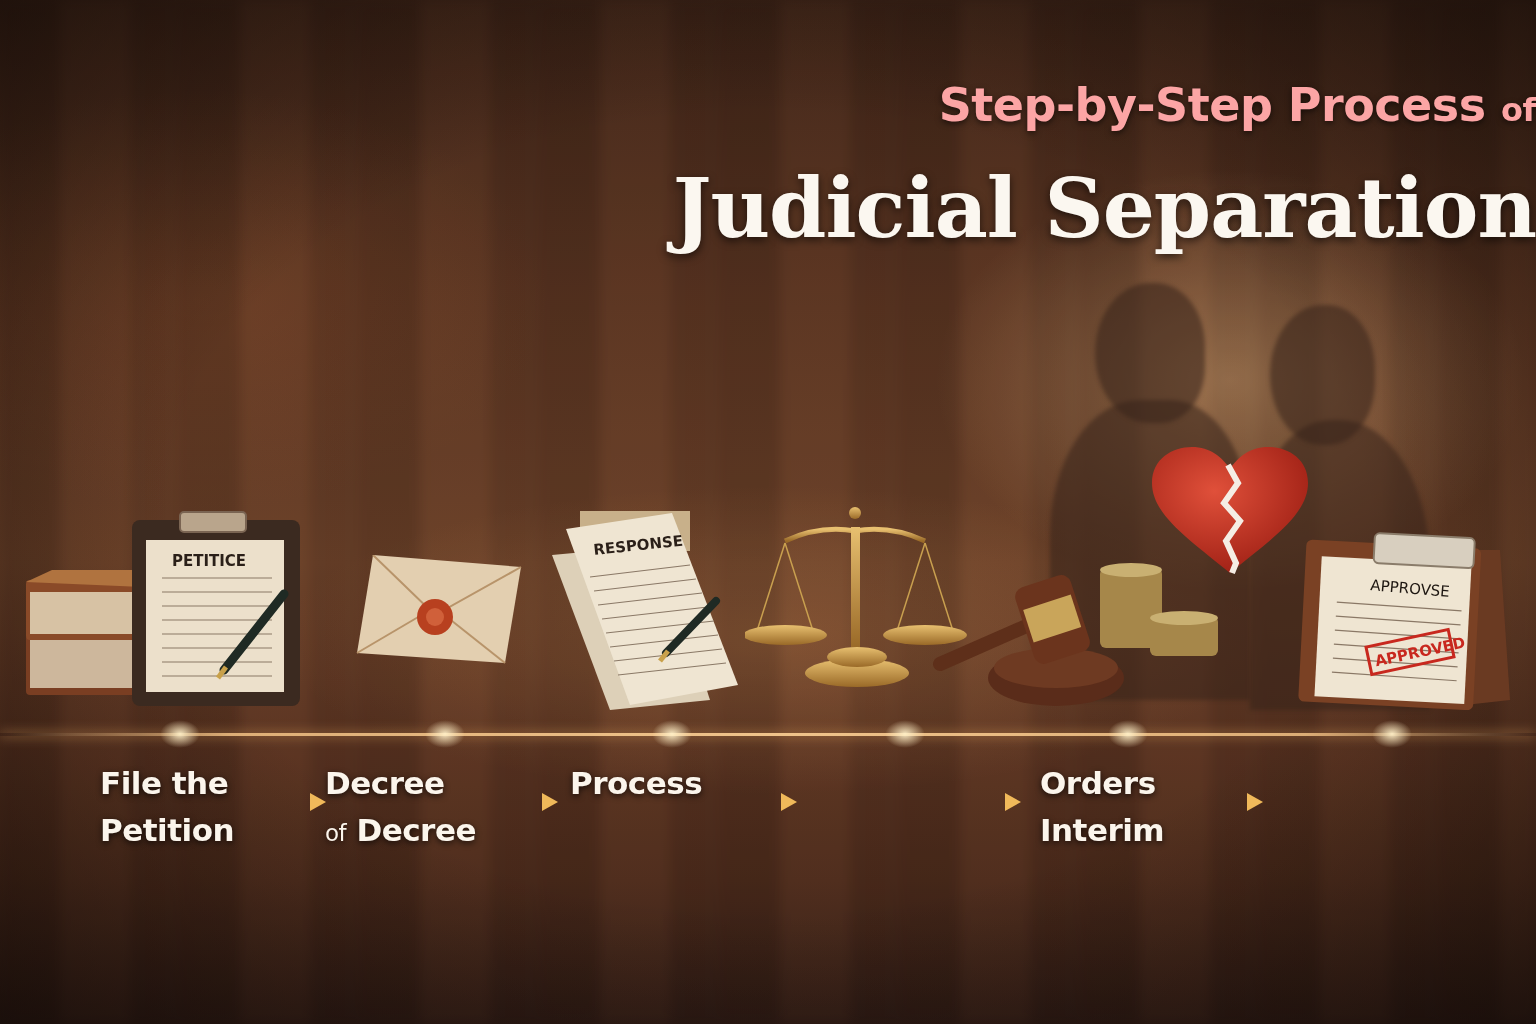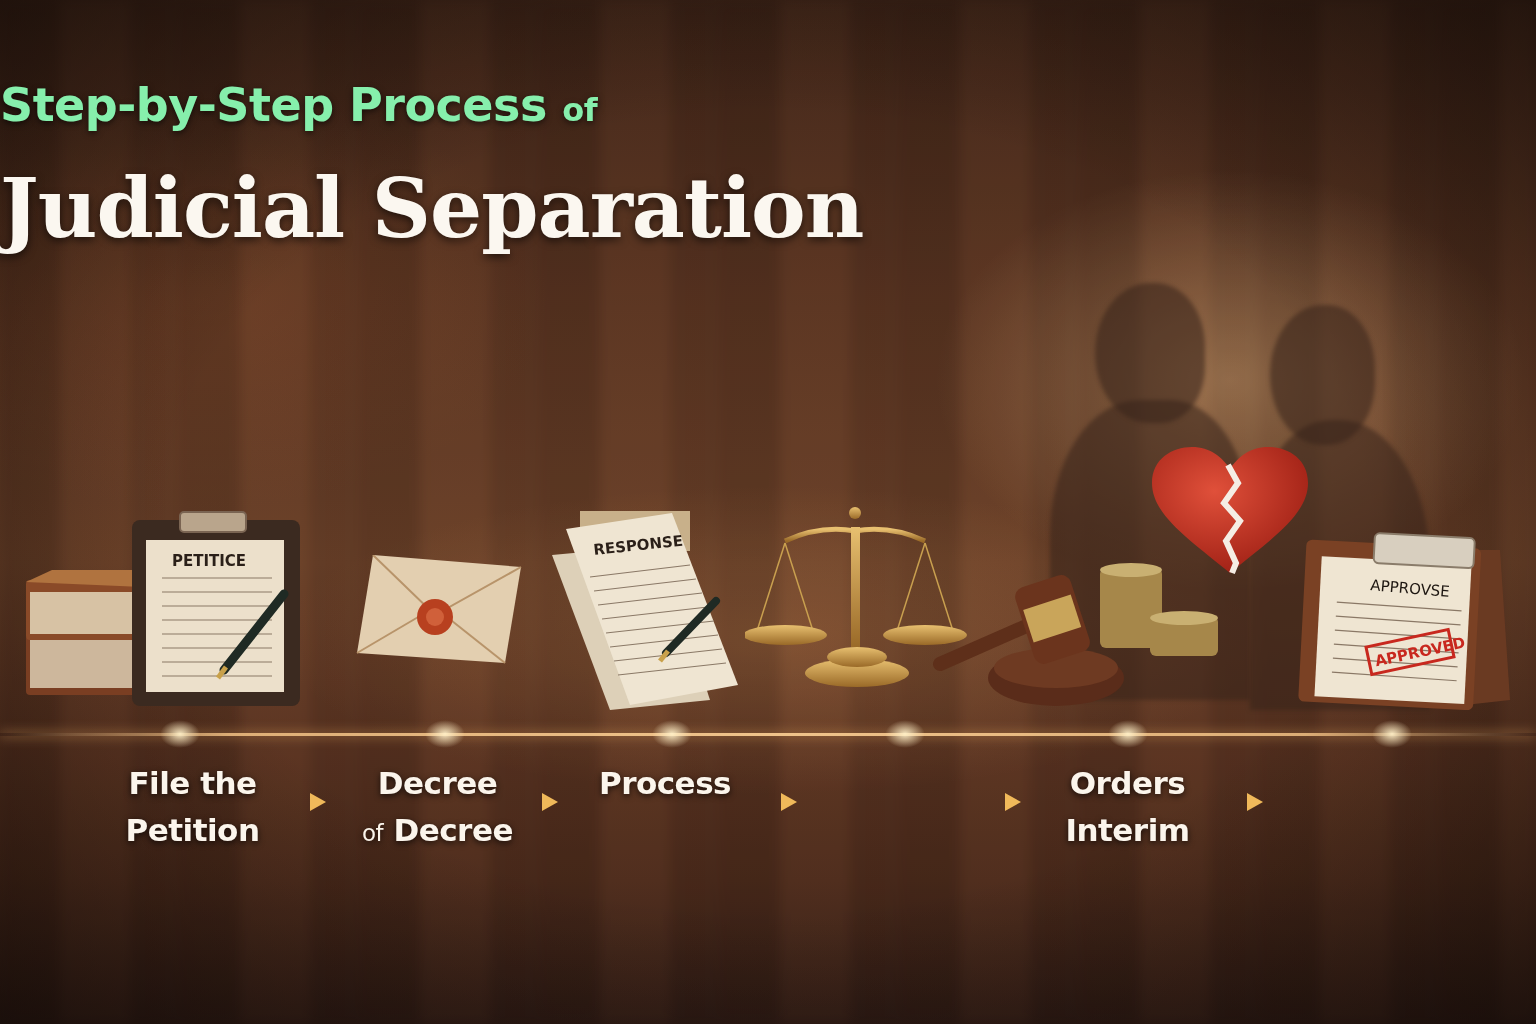--- a/index.html
+++ b/index.html
@@ -8,36 +8,36 @@
     background:
       radial-gradient(ellipse 420px 300px at 1230px 380px, rgba(214,170,120,0.55), rgba(0,0,0,0) 70%),
       radial-gradient(ellipse 700px 220px at 768px 640px, rgba(190,130,80,0.35), rgba(0,0,0,0) 70%),
       radial-gradient(ellipse 500px 300px at 200px 300px, rgba(140,80,45,0.35), rgba(0,0,0,0) 70%),
       linear-gradient(180deg,#3d2418 0%,#5a3522 30%,#6a4129 55%,#5a3422 72%,#4b2b1c 86%,#2f1c16 100%);}
   .bg::before{content:"";position:absolute;inset:0;
     background:
       repeating-linear-gradient(90deg, rgba(40,20,12,0.18) 0 60px, rgba(130,80,50,0.10) 60px 130px, rgba(40,20,12,0.12) 130px 180px);
     filter:blur(6px);}
   .vignette{position:absolute;inset:0;background:radial-gradient(ellipse at center, rgba(0,0,0,0) 55%, rgba(10,5,3,0.55) 100%);}
-  .title-top{position:absolute;top:78px;left:0;width:100%;text-align:left;color:#86efac;font-family:"DejaVu Sans",sans-serif;font-weight:bold;font-size:46px;letter-spacing:-0.5px;text-shadow:0 2px 6px rgba(0,0,0,0.6);}
+  .title-top{position:absolute;top:78px;left:0;width:100%;text-align:right;color:#fca5a5;font-family:"DejaVu Sans",sans-serif;font-weight:bold;font-size:46px;letter-spacing:-0.5px;text-shadow:0 2px 6px rgba(0,0,0,0.6);}
   .title-top .of{font-size:32px;font-weight:bold;}
-  .title-main{position:absolute;top:160px;left:0;width:100%;text-align:left;color:#fbf7f0;font-family:"DejaVu Serif",serif;font-weight:bold;font-size:82px;letter-spacing:-1px;text-shadow:0 3px 8px rgba(0,0,0,0.6);}
+  .title-main{position:absolute;top:160px;left:0;width:100%;text-align:right;color:#fbf7f0;font-family:"DejaVu Serif",serif;font-weight:bold;font-size:82px;letter-spacing:-1px;text-shadow:0 3px 8px rgba(0,0,0,0.6);}
   
   .person{position:absolute;background:rgba(55,35,25,0.55);filter:blur(2px);}
   .man-head{left:1095px;top:283px;width:110px;height:140px;border-radius:50% 45% 40% 50%;}
   .man-body{left:1050px;top:400px;width:200px;height:300px;border-radius:45% 40% 0 0;}
   .woman-head{left:1270px;top:305px;width:105px;height:140px;border-radius:50% 45% 45% 50%;}
   .woman-body{left:1250px;top:420px;width:180px;height:290px;border-radius:45% 50% 0 0;}
   .heart{position:absolute;left:1150px;top:445px;width:160px;height:130px;}
   
   .icon{position:absolute;}
   .desk-line{position:absolute;left:0;top:733px;width:100%;height:3px;background:linear-gradient(90deg,rgba(255,200,130,0),rgba(255,205,140,0.8) 15%,rgba(255,210,150,0.9) 50%,rgba(255,205,140,0.8) 85%,rgba(255,200,130,0));box-shadow:0 0 12px rgba(255,190,110,0.7);}
   .glow{position:absolute;top:720px;width:40px;height:28px;border-radius:50%;background:radial-gradient(ellipse, rgba(255,240,200,0.95), rgba(255,200,120,0) 70%);}
   .steps{position:absolute;top:760px;left:0;width:100%;height:100px;}
-  .step{position:absolute;top:0;text-align:center;color:#fbf5ec;font-family:"DejaVu Sans",sans-serif;font-weight:bold;font-size:31px;line-height:47px;text-shadow:0 2px 6px rgba(0,0,0,0.7);letter-spacing:-0.5px;}
+  .step{position:absolute;top:0;text-align:left;color:#fbf5ec;font-family:"DejaVu Sans",sans-serif;font-weight:bold;font-size:31px;line-height:47px;text-shadow:0 2px 6px rgba(0,0,0,0.7);letter-spacing:-0.5px;}
   .step .small{font-size:23px;font-weight:normal;}
   .arrow{position:absolute;top:793px;width:0;height:0;border-top:9px solid transparent;border-bottom:9px solid transparent;border-left:16px solid #f0b95a;}
 </style>
 </head>
 <body>
 
 <div class="bg"></div>
 <div class="vignette"></div>
 
 <div class="title-top"><span>Step-by-Step Process</span> <span class="of">of</span></div>

